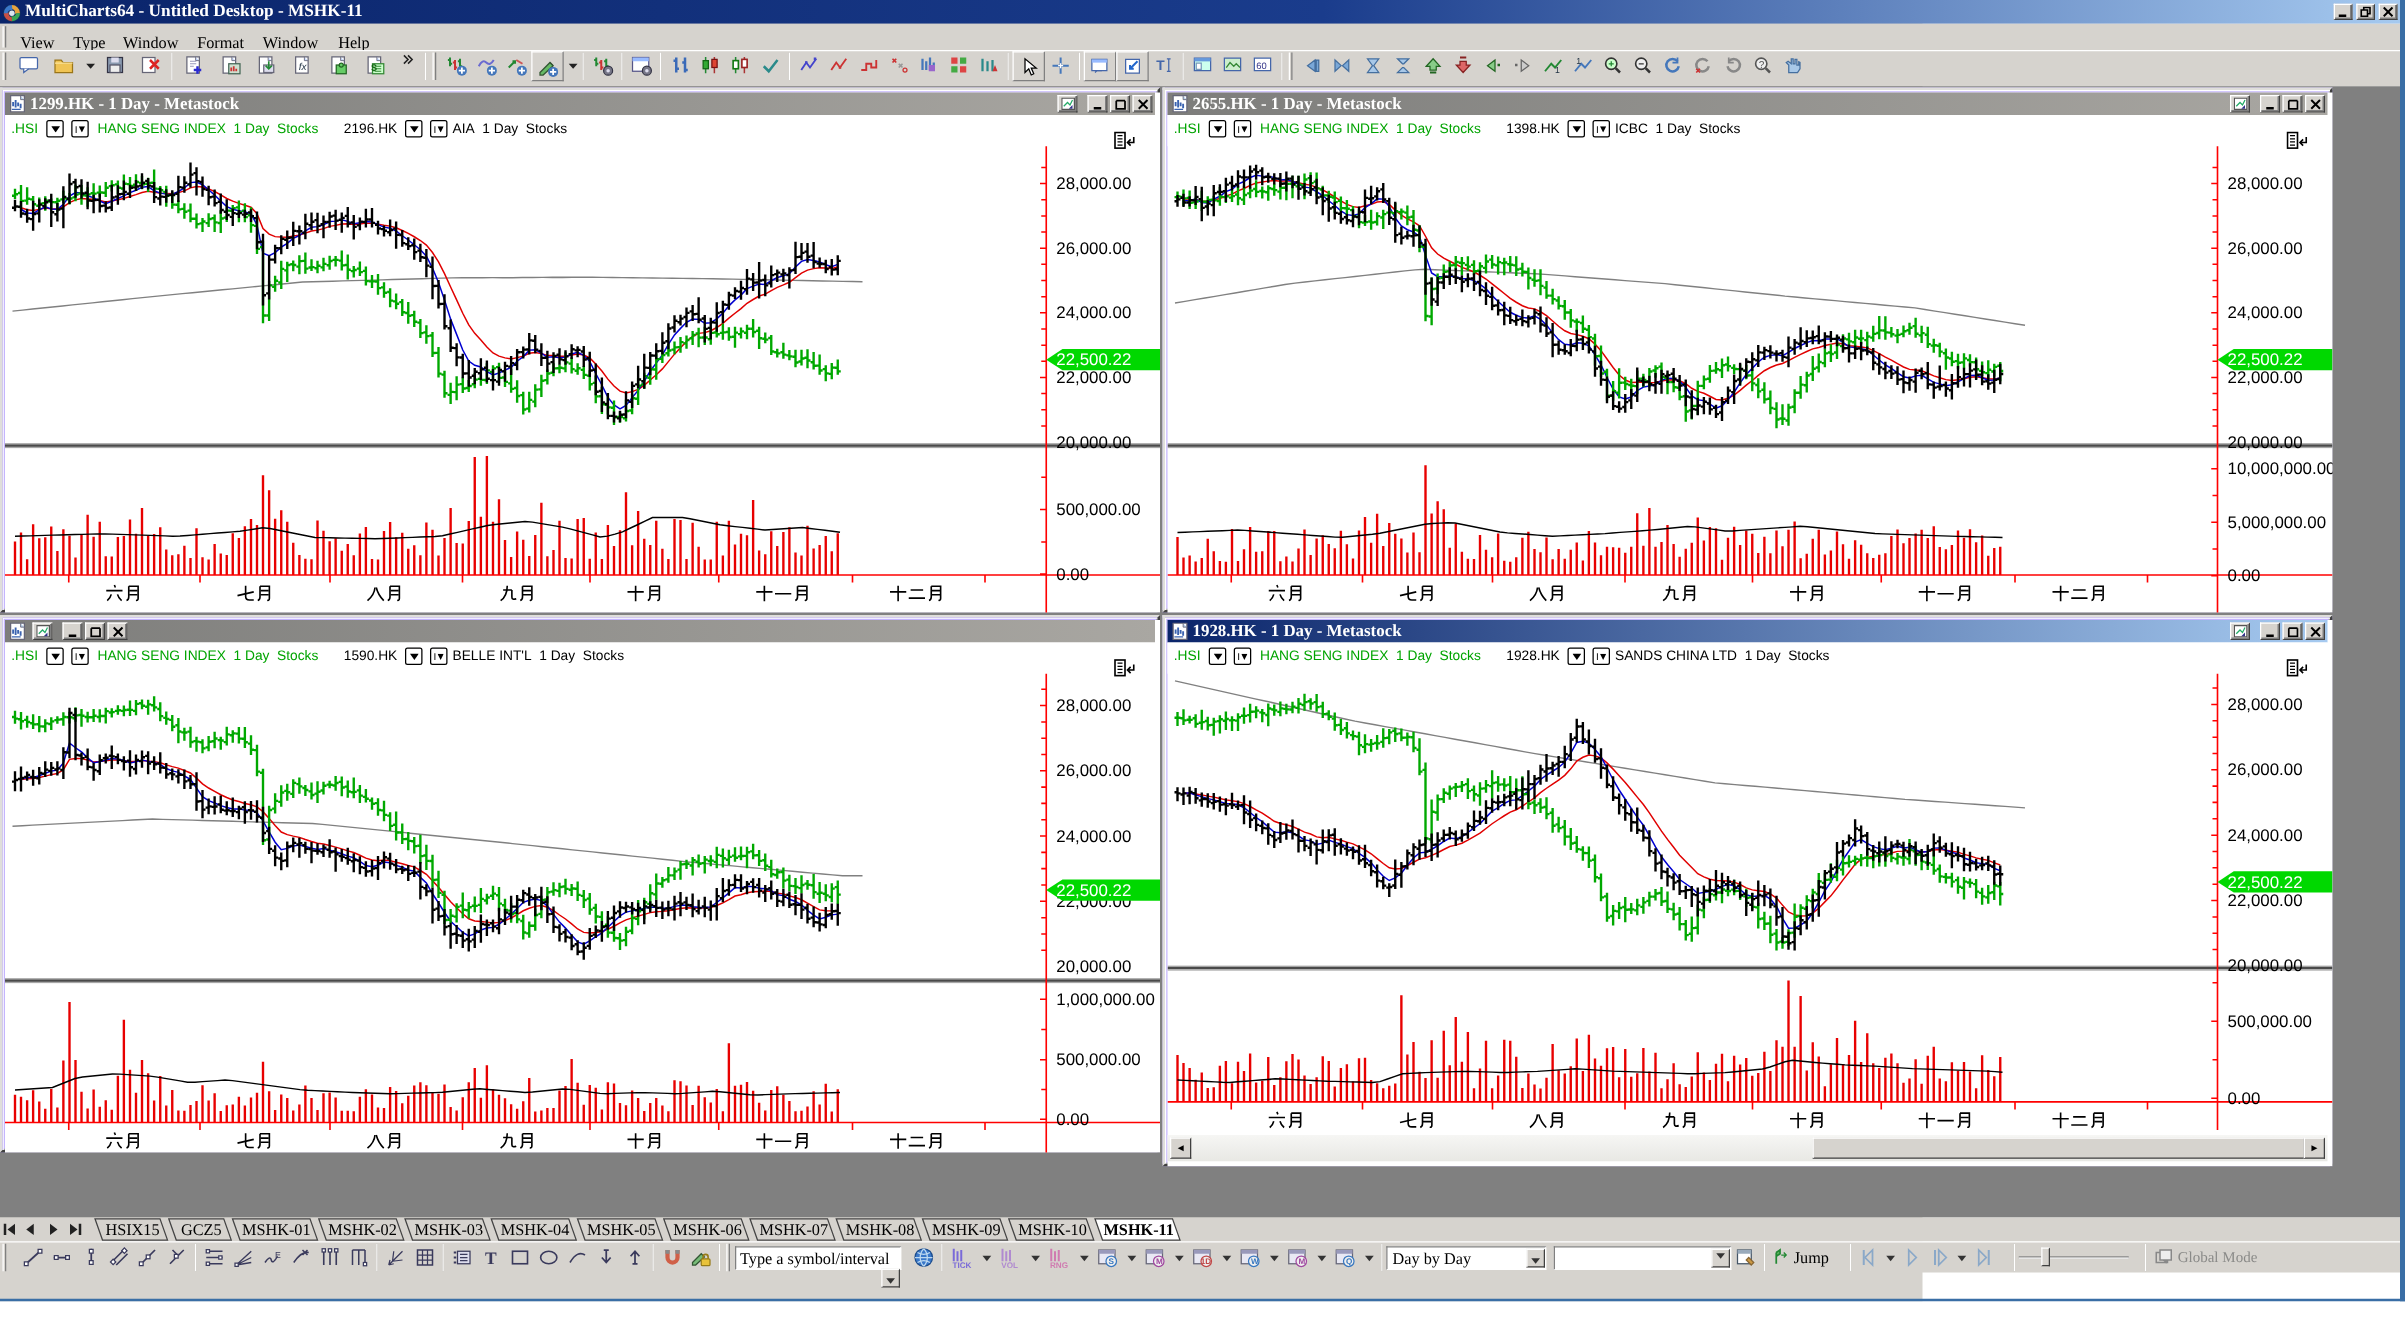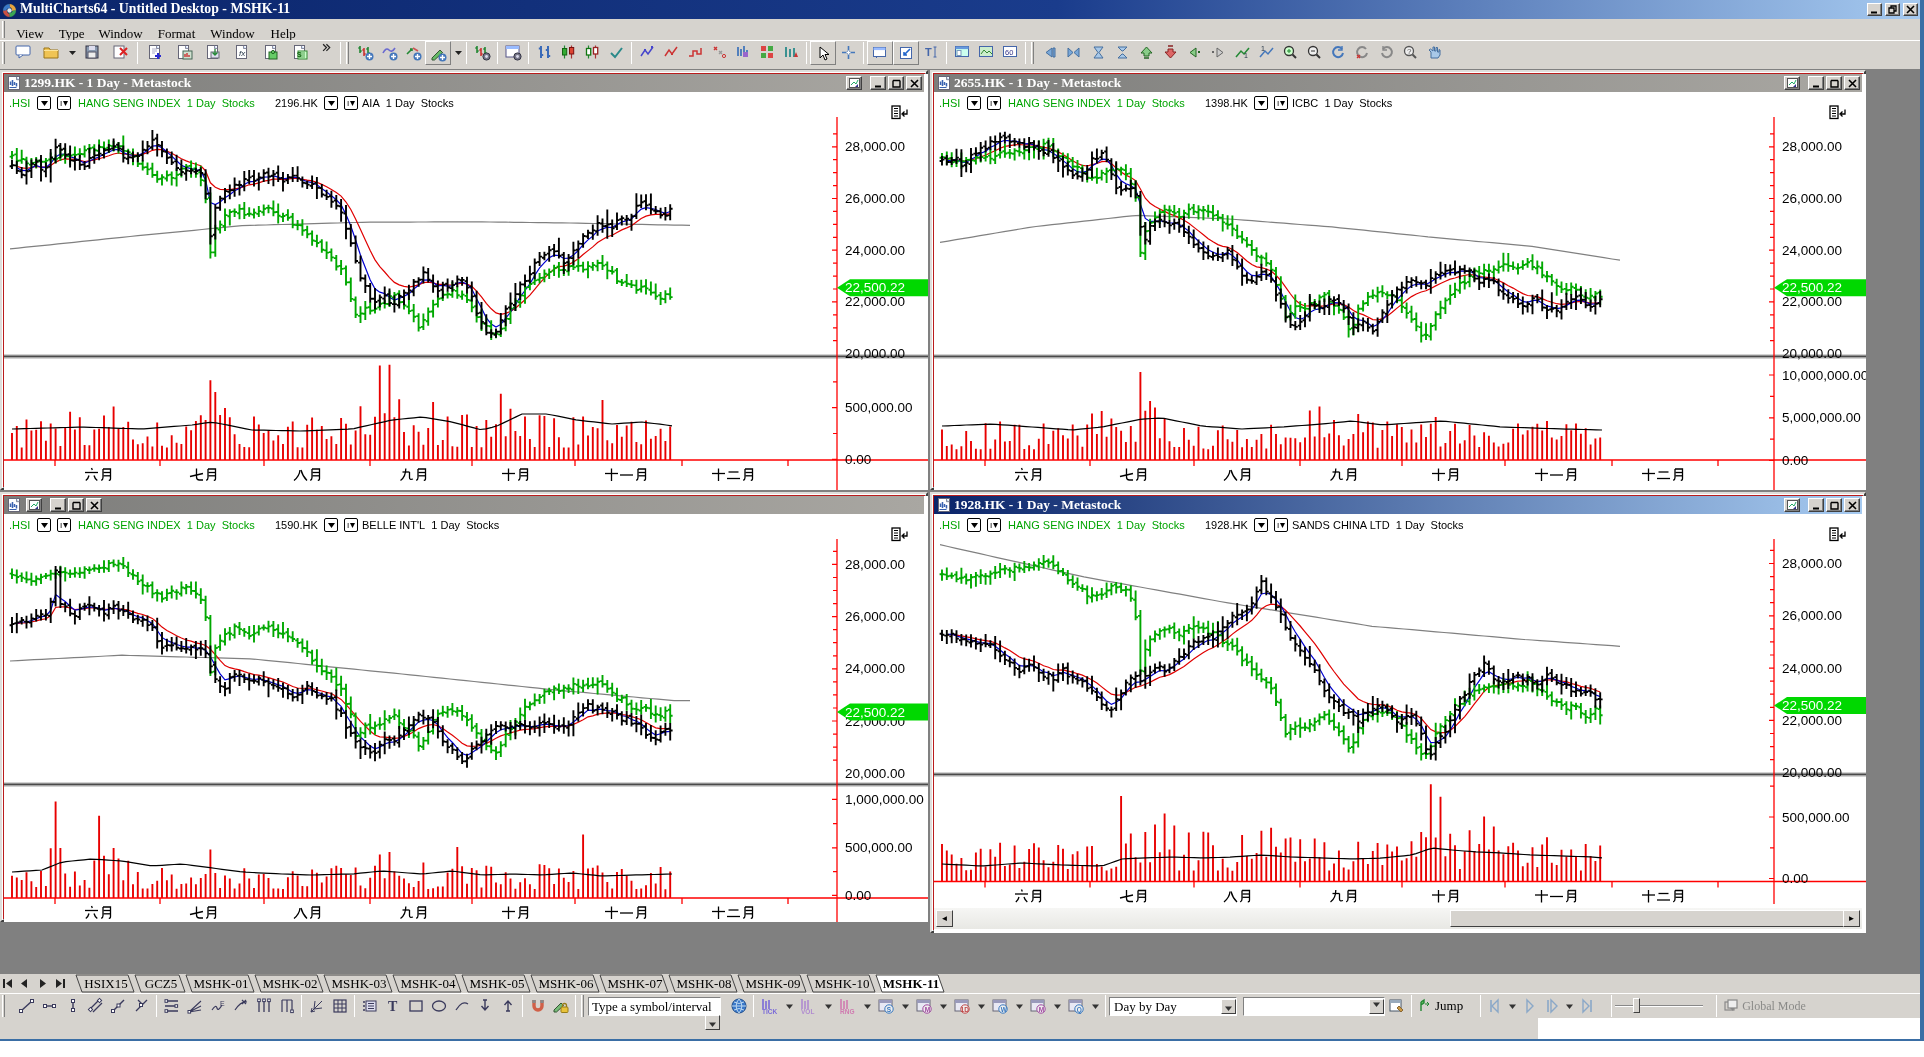--- a/index.html
+++ b/index.html
@@ -5,21 +5,21 @@
 #app{position:absolute;left:0;top:0;width:1538px;height:1041px;background:#d6d3ce}
 #titlebar{position:absolute;left:0;top:0;width:1924px;height:19px;background:linear-gradient(to right,#0a246a 0%,#1a3c8c 55%,#a6caf0 100%);color:#fff;font-family:"Liberation Serif",serif;font-weight:bold;font-size:13.8px}
 #menubar{position:absolute;left:0;top:19px;width:1920px;height:21px;background:#d6d3ce;font-family:"Liberation Serif",serif;font-size:13px;color:#000}
 #toolbar{position:absolute;left:0;top:40px;width:1920px;height:29px;background:#d6d3ce;border-top:1px solid #fff}
 #mdi{position:absolute;left:0;top:69px;width:1920px;height:905px;background:#808080}
 #rborder{position:absolute;left:1920px;top:0;width:4px;height:1041px;background:#3a6ea5}
 #tabbar{position:absolute;left:0;top:974px;width:1920px;height:19px;background:#d6d3ce}
 #btoolbar{position:absolute;left:0;top:993px;width:1920px;height:25px;background:#d6d3ce;border-top:1px solid #fff}
 #statusbar{position:absolute;left:0;top:1018px;width:1920px;height:21px;background:#d6d3ce}
 #bborder{position:absolute;left:0;top:1039px;width:1924px;height:2px;background:#3a6ea5}
-.win{position:absolute;background:#b91c1c;border:2px solid;border-color:#dfdedb #404040 #404040 #dfdedb;box-shadow:inset 1px 1px 0 #fff,inset -1px -1px 0 #a0a0a0}
+.win{position:absolute;background:#c4b5fd;border:2px solid;border-color:#dfdedb #404040 #404040 #dfdedb;box-shadow:inset 1px 1px 0 #fff,inset -1px -1px 0 #a0a0a0}
 .wtitle{z-index:3;position:absolute;left:2px;top:2px;right:2px;height:18px;display:flex;align-items:center;color:#fff;font-family:"Liberation Serif",serif;font-weight:bold;font-size:13.5px;white-space:nowrap}
 .tinact{background:linear-gradient(to right,#7d7d7b,#a9a7a2)}
 .tact{background:linear-gradient(to right,#0a246a,#a6caf0)}
 .wicon{margin:0 3px 0 3px;display:flex}
 .wttext{flex:1 1 auto;overflow:hidden}
 .wbtns{display:flex;align-items:center;margin-right:2px}
 .wbtn{width:16px;height:14px;background:#d6d3ce;border:1px solid;border-color:#fff #404040 #404040 #fff;box-shadow:inset -1px -1px 0 #808080;display:flex;align-items:center;justify-content:center;margin-left:2px}
 .wbtn1{margin-right:2px}
 .legend{z-index:3;position:absolute;left:2px;top:20px;right:2px;height:25px;background:#fff;font-size:11px;white-space:nowrap;color:#000}
 .lab{position:absolute;top:5px}

